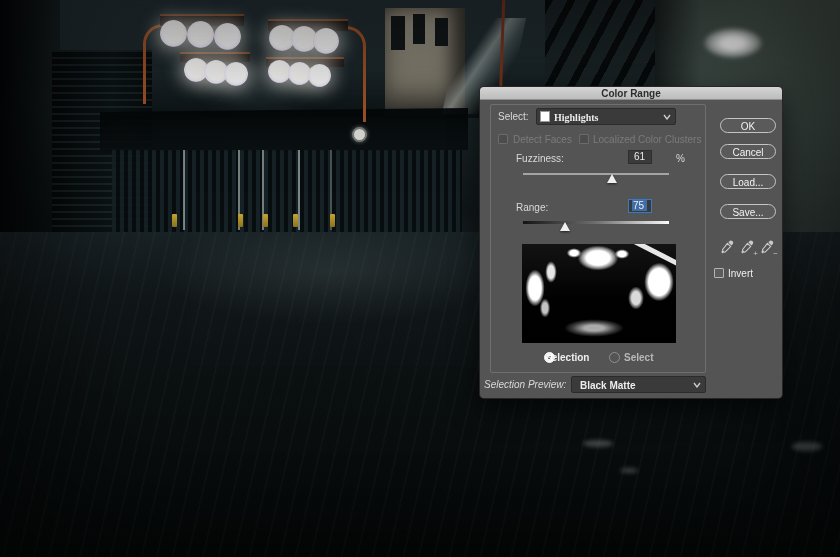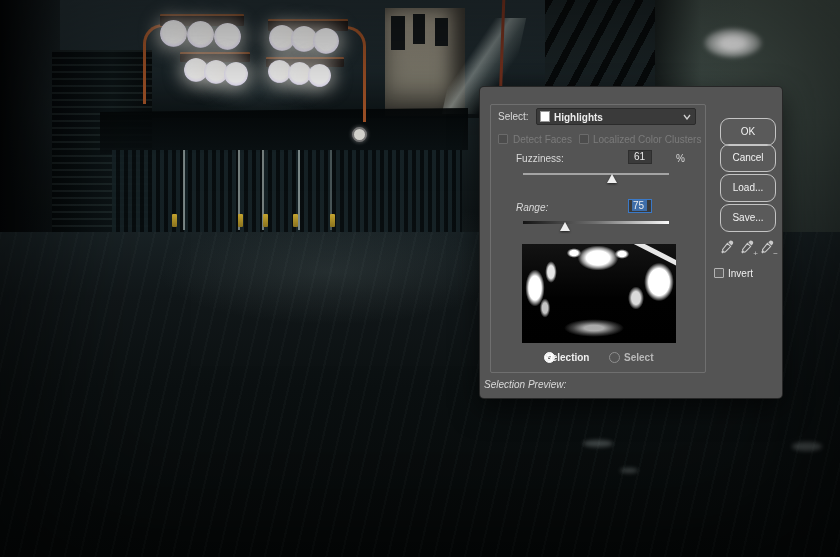--- a/index.html
+++ b/index.html
@@ -104,21 +104,21 @@
       radial-gradient(ellipse 20px 26px at 137px 38px, #fff 52%, transparent 74%),
       radial-gradient(ellipse 11px 16px at 114px 54px, #dadada 40%, transparent 72%),
       radial-gradient(ellipse 34px 10px at 72px 84px, rgba(200,200,200,0.85) 28%, rgba(125,125,125,0.5) 62%, transparent 88%),
       linear-gradient(180deg, #131313 0%, #010101 55%, #000 100%); }
   .preview .beam { position:absolute; left:104px; top:6px; width:60px; height:5px; background:#fff;
     transform:rotate(27deg); opacity:0.9; }
   .radio { position:absolute; width:11px; height:11px; border-radius:50%; border:1px solid #8f8f8f; }
   .radio.checked { background:#fff; border-color:#f5f5f5; }
   .radio.checked::after { content:''; position:absolute; left:3px; top:3px; width:3px; height:3px;
     border-radius:50%; background:#151515; }
-  .btn { position:absolute; left:240px; width:56px; height:28px; border:1px solid #c4c4c4;
+  .btn { position:absolute; left:240px; width:56px; height:15px; border:1px solid #c4c4c4;
     border-radius:9px; background:rgba(255,255,255,0.04); color:#f2f2f2; font-size:10px;
     text-align:center; line-height:16px; font-family:"Liberation Sans", sans-serif; }
   .dropper { position:absolute; width:16px; height:16px; }
   .dropper .sub { position:absolute; right:-2px; bottom:-2px; color:#c9c9c9; font-size:8px; line-height:8px; }
 </style>
 </head>
 <body>
 
 <div class="screen">
 
@@ -172,64 +172,71 @@
     <div class="bulb" style="left:288px;top:62px;width:23px;height:23px;"></div>
     <div class="bulb" style="left:308px;top:64px;width:23px;height:23px;"></div>
 
     <div class="speck" style="left:583px;top:440px;width:30px;height:7px;"></div>
     <div class="speck" style="left:620px;top:468px;width:18px;height:5px;"></div>
     <div class="speck" style="left:792px;top:442px;width:30px;height:9px;"></div>
     <div class="vignette"></div>
   </div>
 
   <div class="dialog">
+    <div class="titlebar">Color Range</div>
 
     <div class="panel"></div>
 
     <div class="lbl" style="left:18px;top:24px;">Select:</div>
-    <div class="dd" style="left:56px;top:21px;width:160px;">
+    <div class="dd" style="left:56px;top:21px;width:140px;font-family:Liberation Serif, serif;">
       <span class="swatch" style="background: rgb(255, 255, 255);"></span>
       <span style="position:absolute;left:17px;top:1px;font-weight:bold;">Highlights</span>
       <svg class="chev" width="8" height="6" viewBox="0 0 8 6">
         <polyline points="1,1 4,5 7,1" fill="none" stroke="#cfcfcf" stroke-width="1.3"></polyline>
       </svg>
     </div>
 
     <div class="cb disabled" style="left:18px;top:47px;"></div>
     <div class="lbl-dim" style="left:33px;top:47px;">Detect Faces</div>
     <div class="cb disabled" style="left:99px;top:47px;"></div>
     <div class="lbl-dim" style="left:113px;top:47px;">Localized Color Clusters</div>
 
     <div class="lbl" style="left:36px;top:66px;">Fuzziness:</div>
     <div class="valbox" style="left:148px;top:63px;">61</div>
     <div class="lbl" style="left:196px;top:66px;">%</div>
     <div class="slider" style="left:43px;top:84px;">
       <div class="track"></div>
       <div class="thumb" style="left: calc(61% - 5px);"></div>
     </div>
 
-    <div class="lbl" style="left:36px;top:115px;font-style:italic;">Range:</div>
+    <div class="lbl" style="left:36px;top:115px;">Range:</div>
     <div class="valbox focused" style="left:148px;top:112px;">
       <span class="hl">75</span>
     </div>
     <div class="slider grad" style="left:43px;top:132px;">
       <div class="track"></div>
       <div class="thumb" style="left: calc(29% - 5px);"></div>
     </div>
 
     <div class="preview">
       <div class="beam"></div>
     </div>
 
     <div class="radio checked" style="left:64px;top:265px;"></div>
     <div class="lbl" style="left:65px;top:265px;color:#efefef;font-weight:bold;">Selection</div>
     <div class="radio" style="left:129px;top:265px;"></div>
     <div class="lbl" style="left:144px;top:265px;color:#b9b9b9;font-weight:bold;">Select</div>
 
     <div class="lbl" style="left:4px;top:292px;font-style:italic;">Selection Preview:</div>
+    <div class="dd" style="left:91px;top:289px;width:135px;">
+      <span style="position:absolute;left:8px;top:1px;font-weight:bold;">Black Matte</span>
+      <svg class="chev" width="8" height="6" viewBox="0 0 8 6">
+        <polyline points="1,1 4,5 7,1" fill="none" stroke="#cfcfcf" stroke-width="1.3"></polyline>
+      </svg>
+    </div>
 
     <button class="btn" style="top:31px;">OK</button>
     <button class="btn" style="top:57px;">Cancel</button>
     <button class="btn" style="top:87px;">Load...</button>
     <button class="btn" style="top:117px;">Save...</button>
 
     <div class="dropper" style="left:240px;top:153px;">
       <svg width="14" height="14" viewBox="0 0 14 14">
         <path d="M9.2 1.4 a2.2 2.2 0 0 1 3.4 2.8 l-1.2 1.2 -3.1-3.1 z" fill="#cacaca"></path>
         <path d="M7.4 3.4 l3.2 3.2 -5 5 c-.5.5-1.3.6-1.9.1 l-1 1 -.8-.8 1-1 c-.5-.6-.4-1.4.1-1.9 z" fill="none" stroke="#cacaca" stroke-width="1.1"></path>

